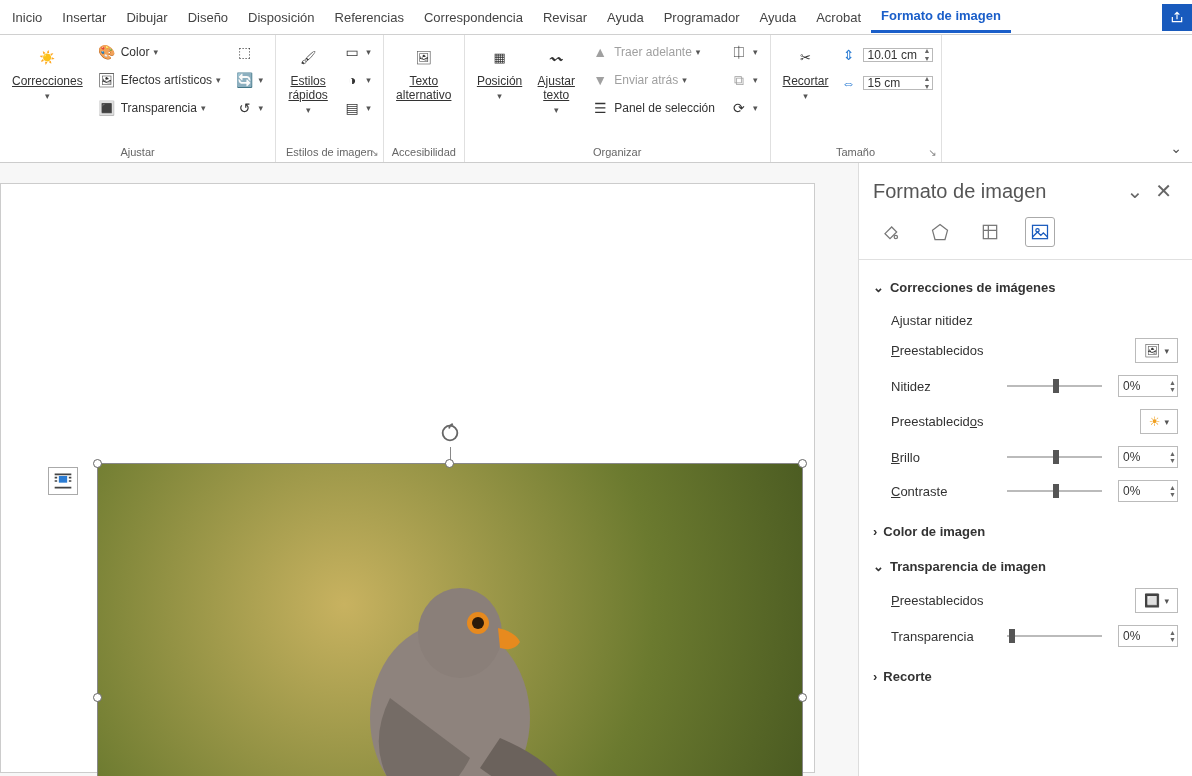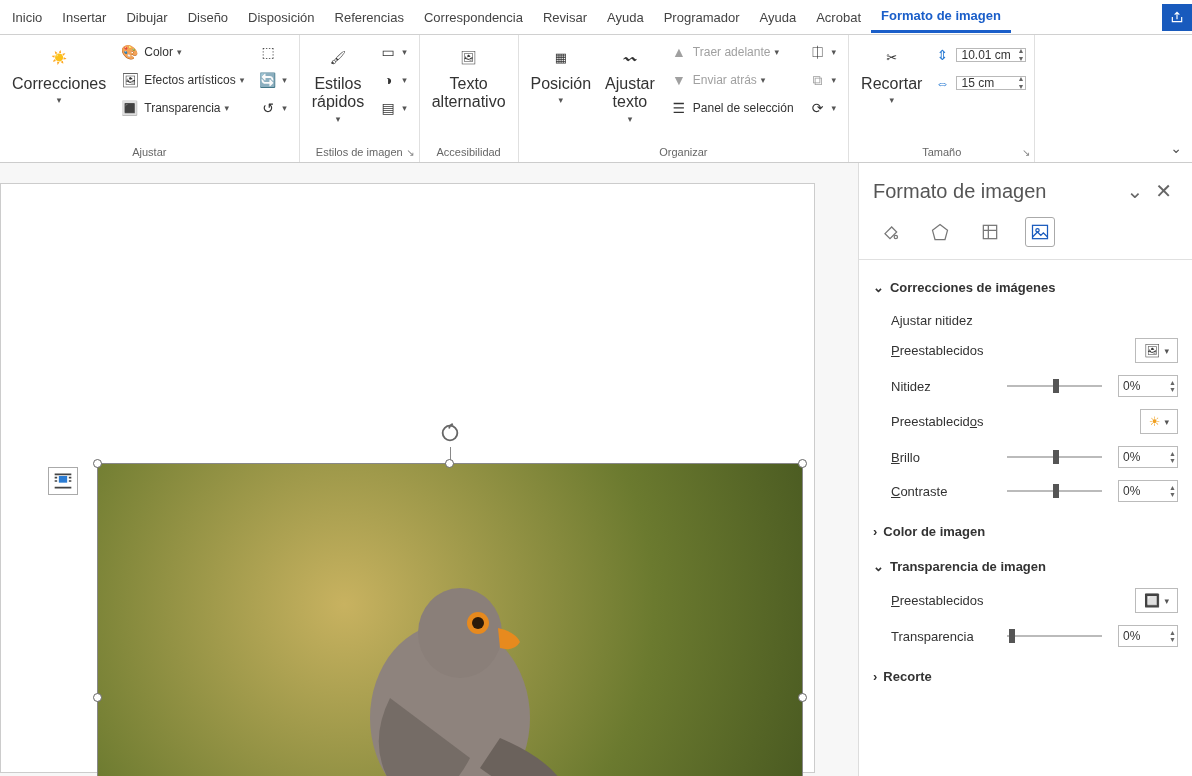--- a/index.html
+++ b/index.html
@@ -9,21 +9,21 @@
 .tab { padding: 7px 10px; cursor: pointer; color: #444; }
 .tab.active { color: #1a5ec9; border-bottom: 3px solid #1a5ec9; font-weight: 600; }
 .share-btn { margin-left: auto; background: #185abd; color: #fff; padding: 4px 8px; display:flex; align-items:center; gap:4px; height:27px; }
 
 .ribbon { display: flex; height: 128px; border-bottom: 1px solid #ccc; background: #fff; }
 .group { display: flex; flex-direction: column; align-items: center; border-right: 1px solid #e0e0e0; padding: 4px 8px 2px 8px; height: 100%; position: relative; }
 .group-body { display: flex; gap: 6px; flex: 1; align-items: flex-start; }
 .group-label { font-size: 11px; color: #666; margin-top: auto; padding: 2px 0; }
 .vbtn { display: flex; flex-direction: column; align-items: center; gap: 2px; padding: 2px 4px; cursor: pointer; text-align: center; min-width: 48px; }
 .vbtn .ico { width: 32px; height: 32px; display:flex; align-items:center; justify-content:center; }
-.vbtn .lbl { font-size: 16px; line-height: 1.15; white-space: pre-line; }
+.vbtn .lbl { font-size: 12px; line-height: 1.15; white-space: pre-line; text-decoration: underline; }
 .col { display: flex; flex-direction: column; gap: 2px; }
 .hbtn { display: flex; align-items: center; gap: 4px; padding: 2px 4px; cursor: pointer; font-size: 12px; height: 26px; }
 .disabled { color: #a0a0a0; }
 .chev { font-size: 9px; color: #555; }
 .dlg { position:absolute; right:4px; bottom:4px; font-size:10px; color:#888; cursor:pointer;}
 .smallico { width:20px; height:20px; display:flex; align-items:center; justify-content:center; font-size:14px;}
 .spin { border:1px solid #b9b9b9; width:70px; height:14px; display:flex; align-items:center; font-size:12px; padding:0 4px; position:relative; cursor:text;}
 .spin .updn{ position:absolute; right:1px; display:flex; flex-direction:column; font-size:7px; color:#666;}
 .spin .updn span{ line-height:8px; cursor:pointer;}
 

